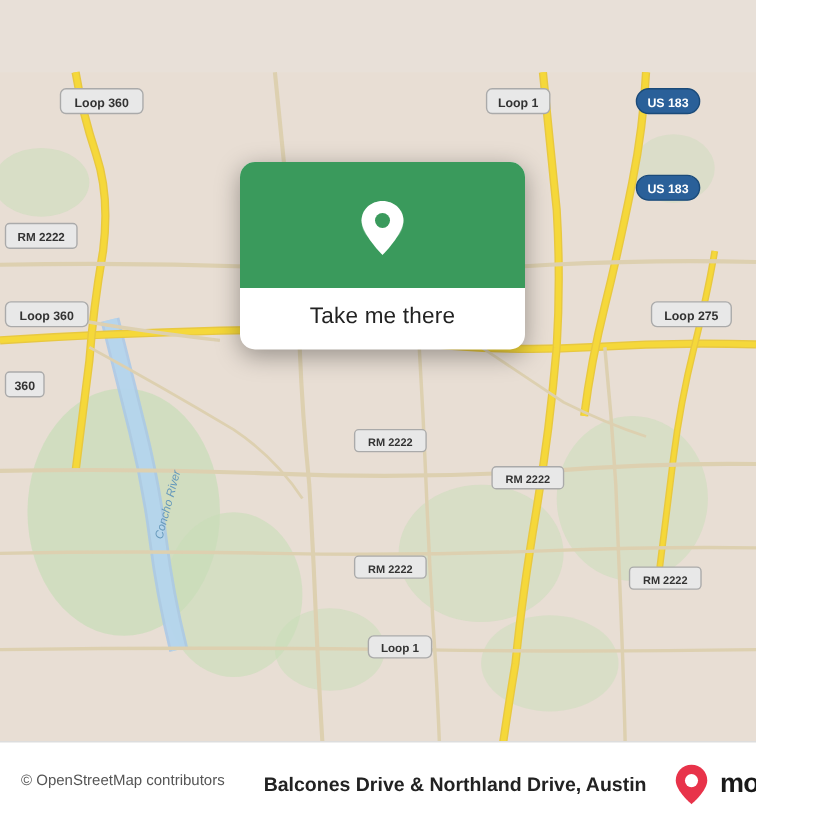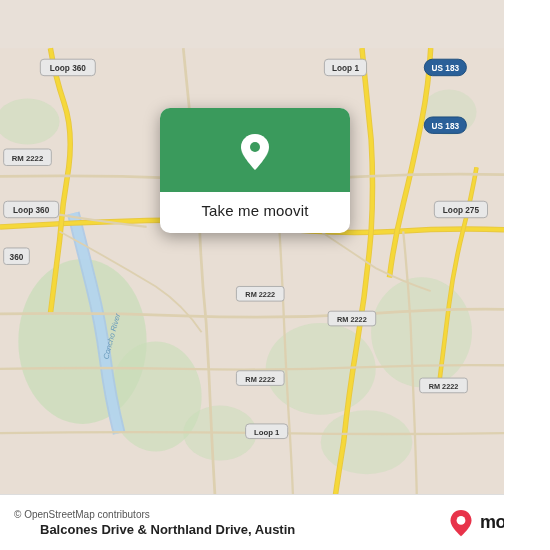--- a/index.html
+++ b/index.html
@@ -75,21 +75,21 @@
       border-top: 1px solid #ddd;
       display: flex;
       align-items: center;
       justify-content: space-between;
       padding: 10px 14px 10px 14px;
       height: 56px;
     }
 
     #bottom-left {
       display: flex;
-      flex-direction: column;
+      flex-direction: row;
     }
 
     #osm-credit {
       font-size: 10px;
       color: #555;
       margin-bottom: 2px;
     }
 
     #location-name {
       font-size: 13px;
@@ -208,21 +208,21 @@
   <div id="popup-card">
     <div id="popup-green-area">
 
       <svg id="location-pin-icon" viewBox="0 0 44 44" xmlns="http://www.w3.org/2000/svg">
         <circle cx="22" cy="18" r="14" fill="white" opacity="0.25"></circle>
         <circle cx="22" cy="17" r="7" fill="white"></circle>
         <path d="M22 4 C14 4 8 10 8 17 C8 26 22 40 22 40 C22 40 36 26 36 17 C36 10 30 4 22 4Z" fill="white"></path>
         <circle cx="22" cy="17" r="5" fill="#3a9a5c"></circle>
       </svg>
     </div>
-    <div id="popup-label">Take me moovit</div>
+    <div id="popup-label">Take me there</div>
   </div>
 
   <div id="bottom-bar">
     <div id="bottom-left">
       <span id="osm-credit">© OpenStreetMap contributors</span>
       <span id="location-name">Balcones Drive &amp; Northland Drive, Austin</span>
     </div>
     <div id="moovit-logo">
 
       <svg id="moovit-pin" viewBox="0 0 28 32" xmlns="http://www.w3.org/2000/svg">

